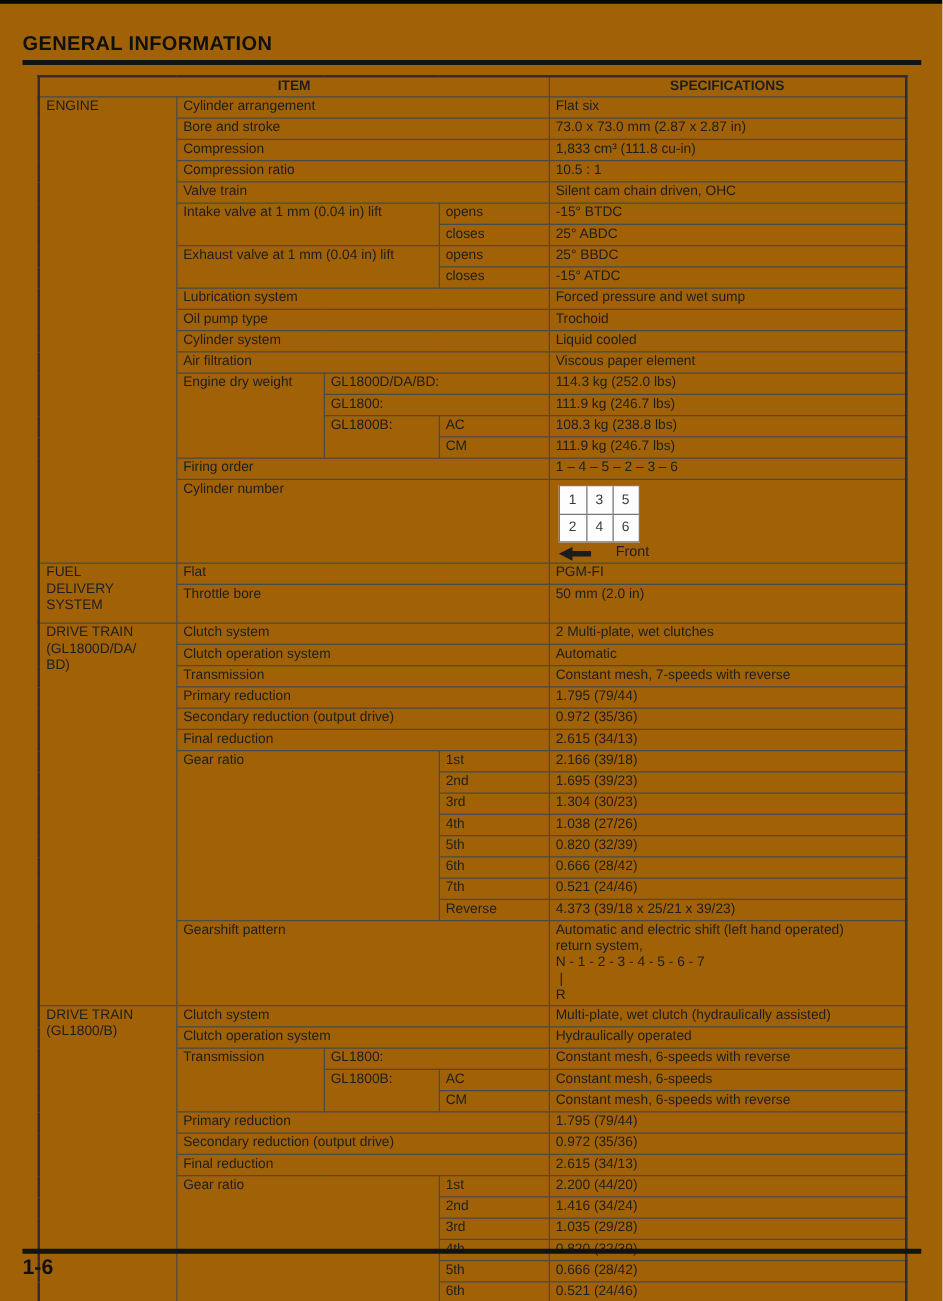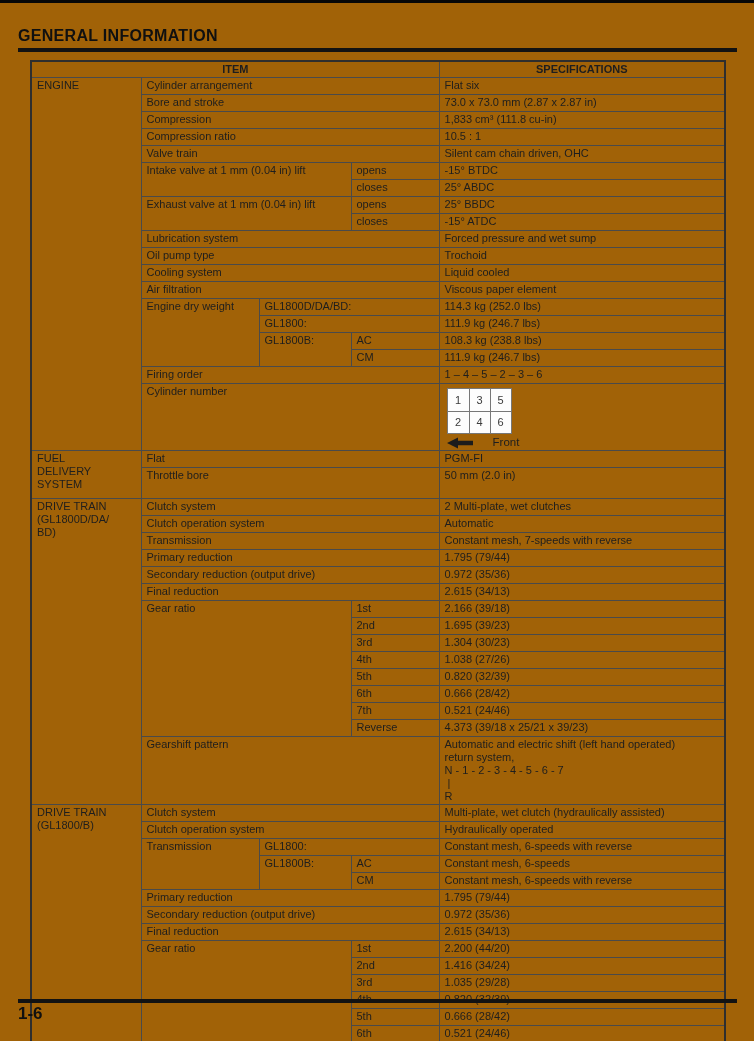--- a/index.html
+++ b/index.html
@@ -89,21 +89,21 @@
           </tr>
       <tr>
             <td colspan="3">Lubrication system</td>
             <td>Forced pressure and wet sump</td>
           </tr>
       <tr>
             <td colspan="3">Oil pump type</td>
             <td>Trochoid</td>
           </tr>
       <tr>
-            <td colspan="3">Cooling system</td>
+            <td colspan="3">Cylinder system</td>
             <td>Liquid cooled</td>
           </tr>
       <tr>
             <td colspan="3">Air filtration</td>
             <td>Viscous paper element</td>
           </tr>
       <tr>
             <td rowspan="4">Engine dry weight</td>
             <td colspan="2">GL1800D/DA/BD:</td>
             <td>114.3 kg (252.0 lbs)</td>

